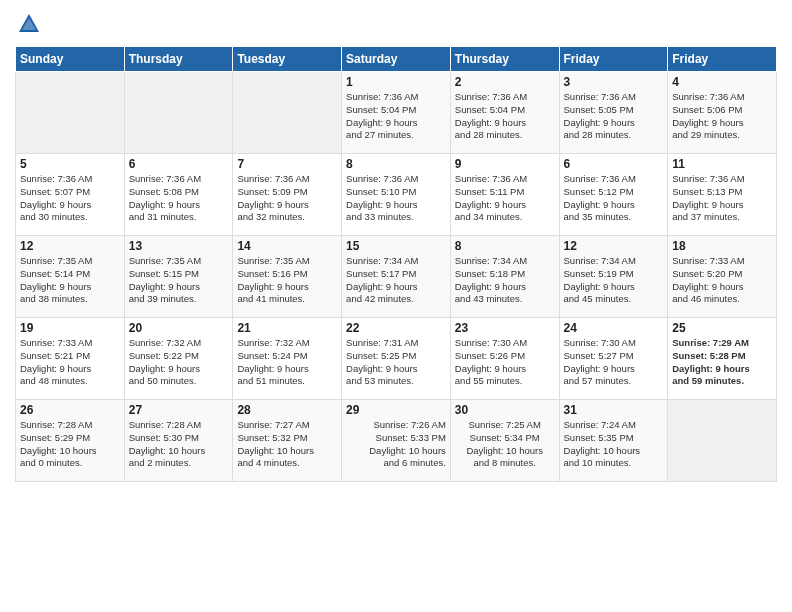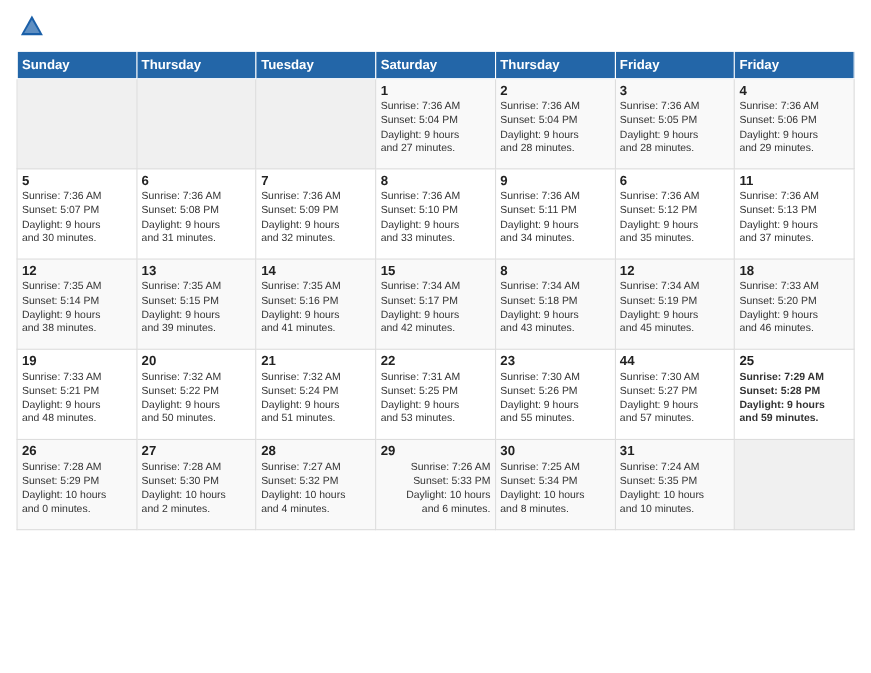--- a/index.html
+++ b/index.html
@@ -302,21 +302,21 @@
 and 53 minutes.</div>
           </td>
           <td>
             <div class="day-number">23</div>
             <div class="day-info" style="white-space: pre-line;">Sunrise: 7:30 AM
 Sunset: 5:26 PM
 Daylight: 9 hours
 and 55 minutes.</div>
           </td>
           <td>
-            <div class="day-number">44</div>
+            <div class="day-number">24</div>
             <div class="day-info" style="white-space: pre-line;">Sunrise: 7:30 AM
 Sunset: 5:27 PM
 Daylight: 9 hours
 and 57 minutes.</div>
           </td>
           <td>
             <div class="day-number">25</div>
             <div class="day-info" style="white-space: pre-line; font-weight: bold;">Sunrise: 7:29 AM
 Sunset: 5:28 PM
 Daylight: 9 hours
@@ -347,21 +347,21 @@
           </td>
           <td>
             <div class="day-number">29</div>
             <div class="day-info" style="white-space: pre-line; text-align: right;">Sunrise: 7:26 AM
 Sunset: 5:33 PM
 Daylight: 10 hours
 and 6 minutes.</div>
           </td>
           <td>
             <div class="day-number">30</div>
-            <div class="day-info" style="white-space: pre-line;">Sunrise: 7:25 AM
+            <div class="day-info" style="white-space: pre-line; text-align: center;">Sunrise: 7:25 AM
 Sunset: 5:34 PM
 Daylight: 10 hours
 and 8 minutes.</div>
           </td>
           <td>
             <div class="day-number">31</div>
             <div class="day-info" style="white-space: pre-line;">Sunrise: 7:24 AM
 Sunset: 5:35 PM
 Daylight: 10 hours
 and 10 minutes.</div>

